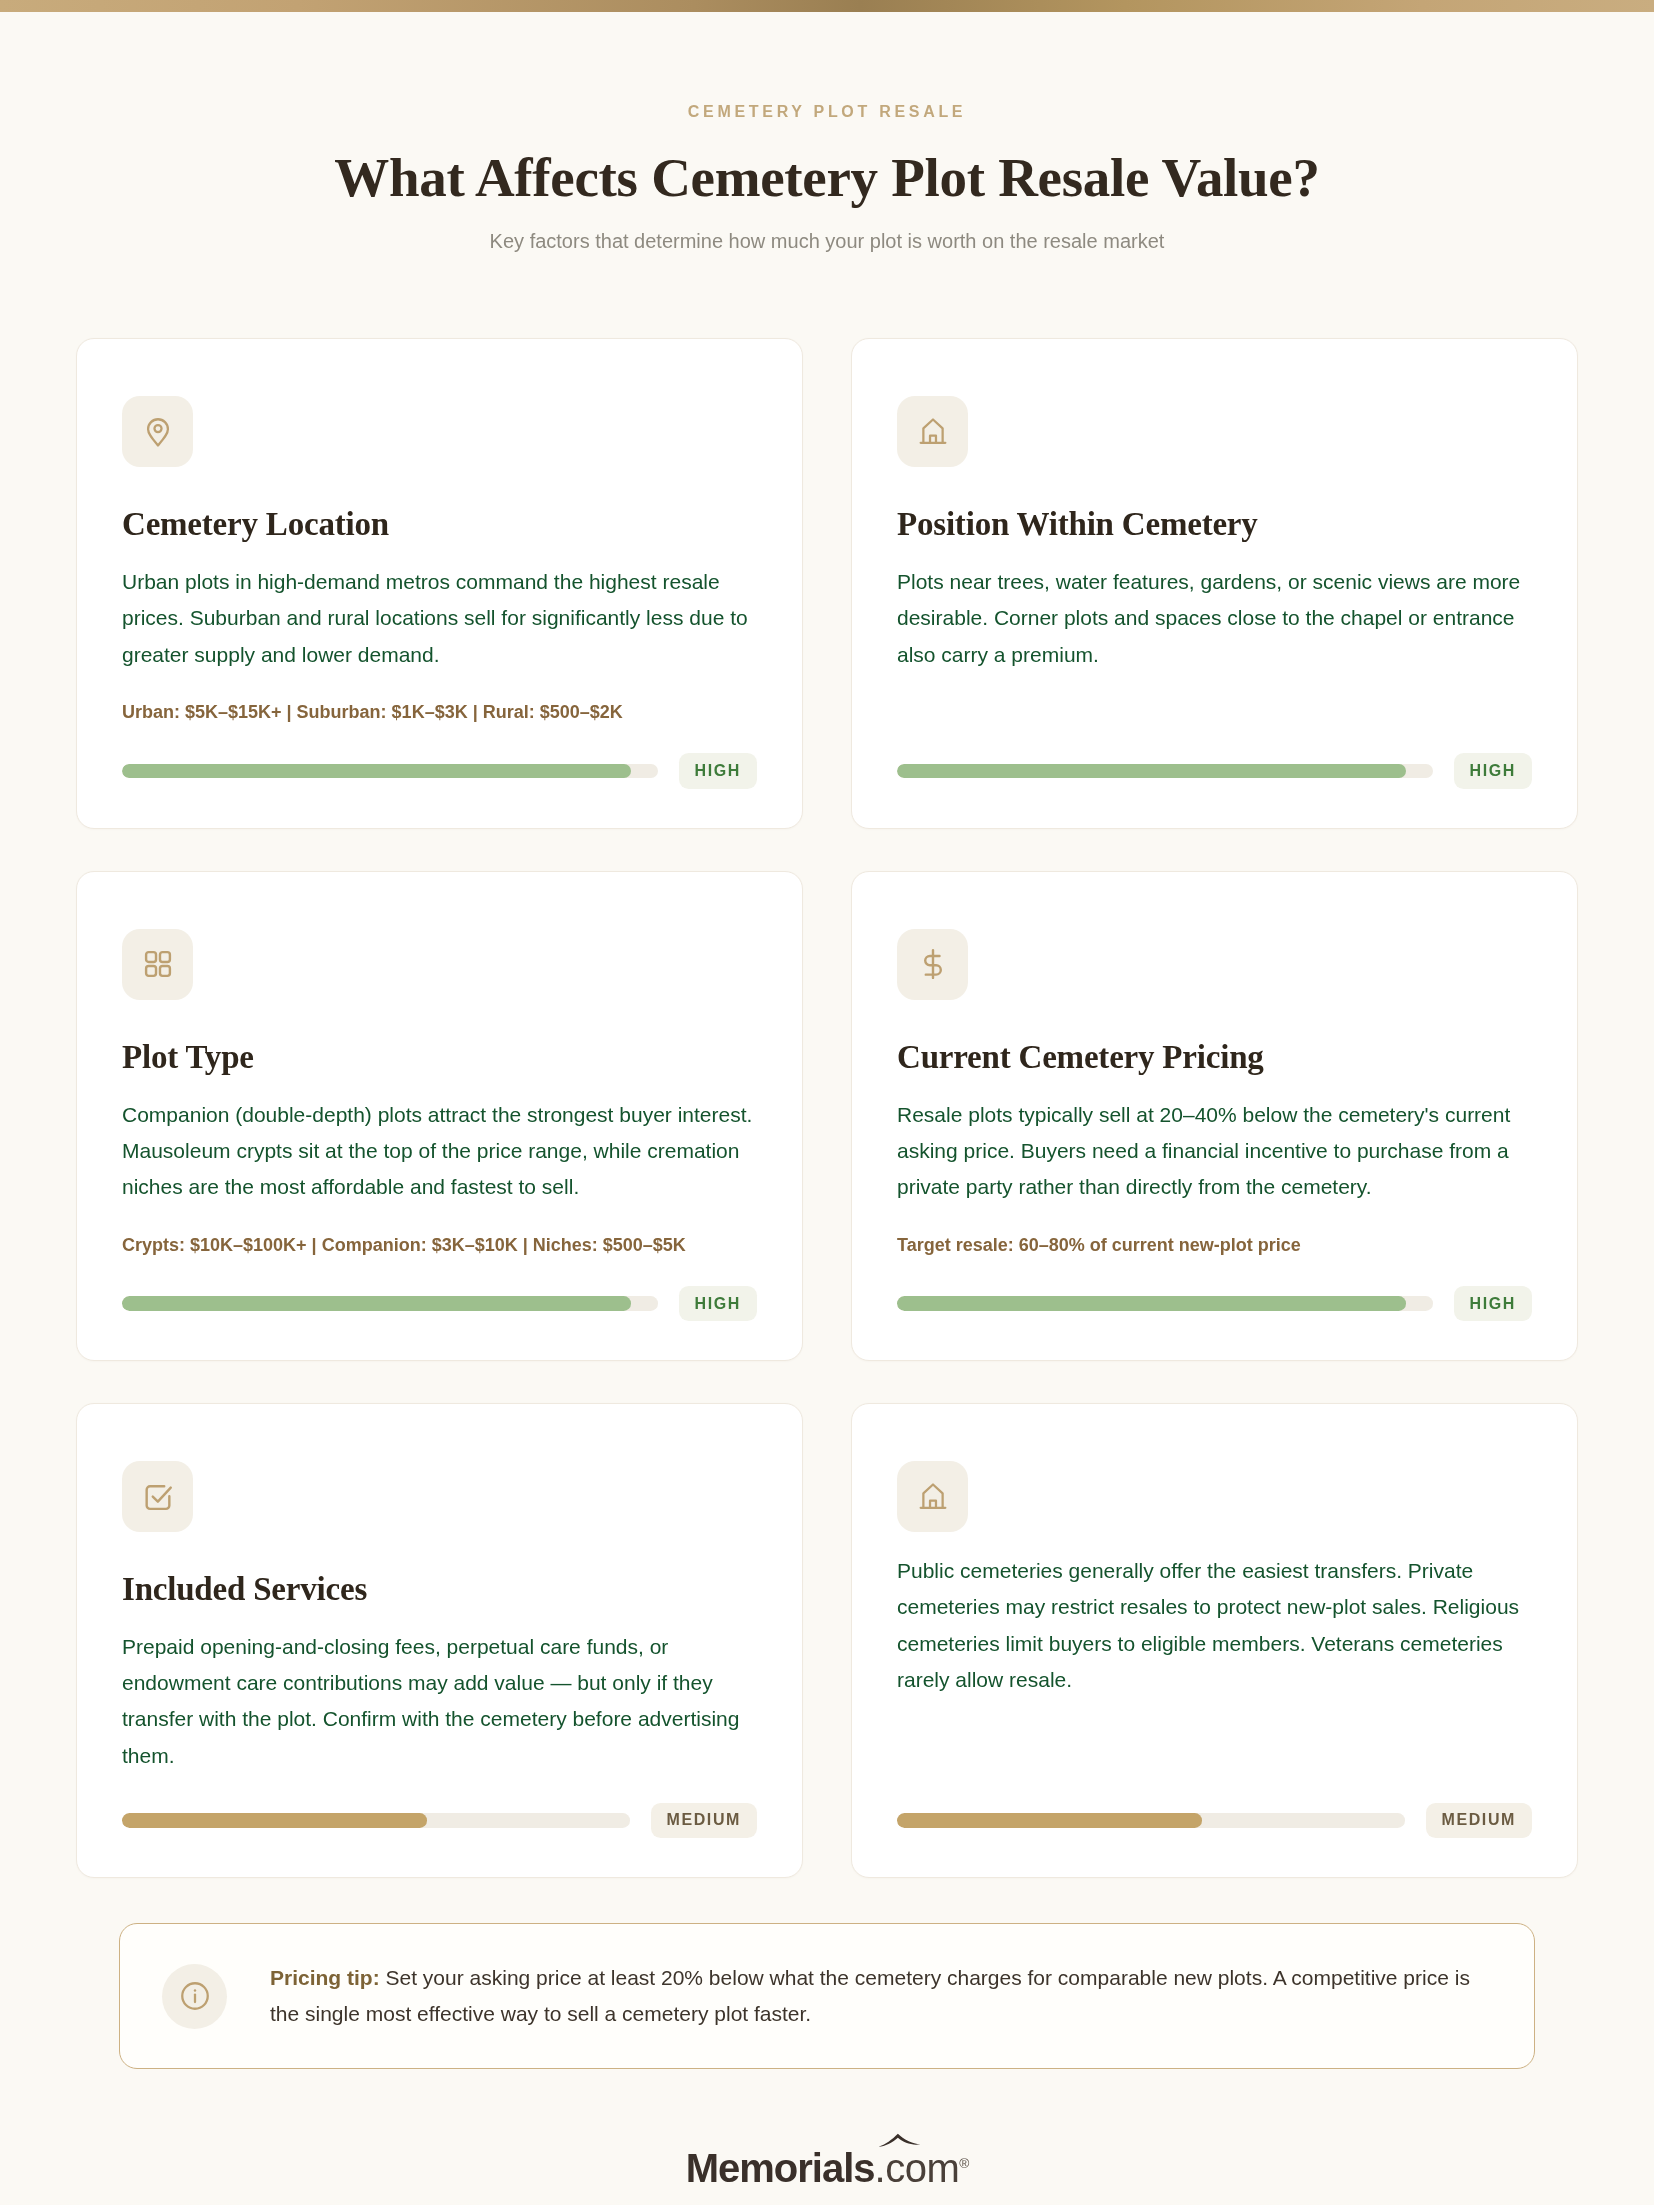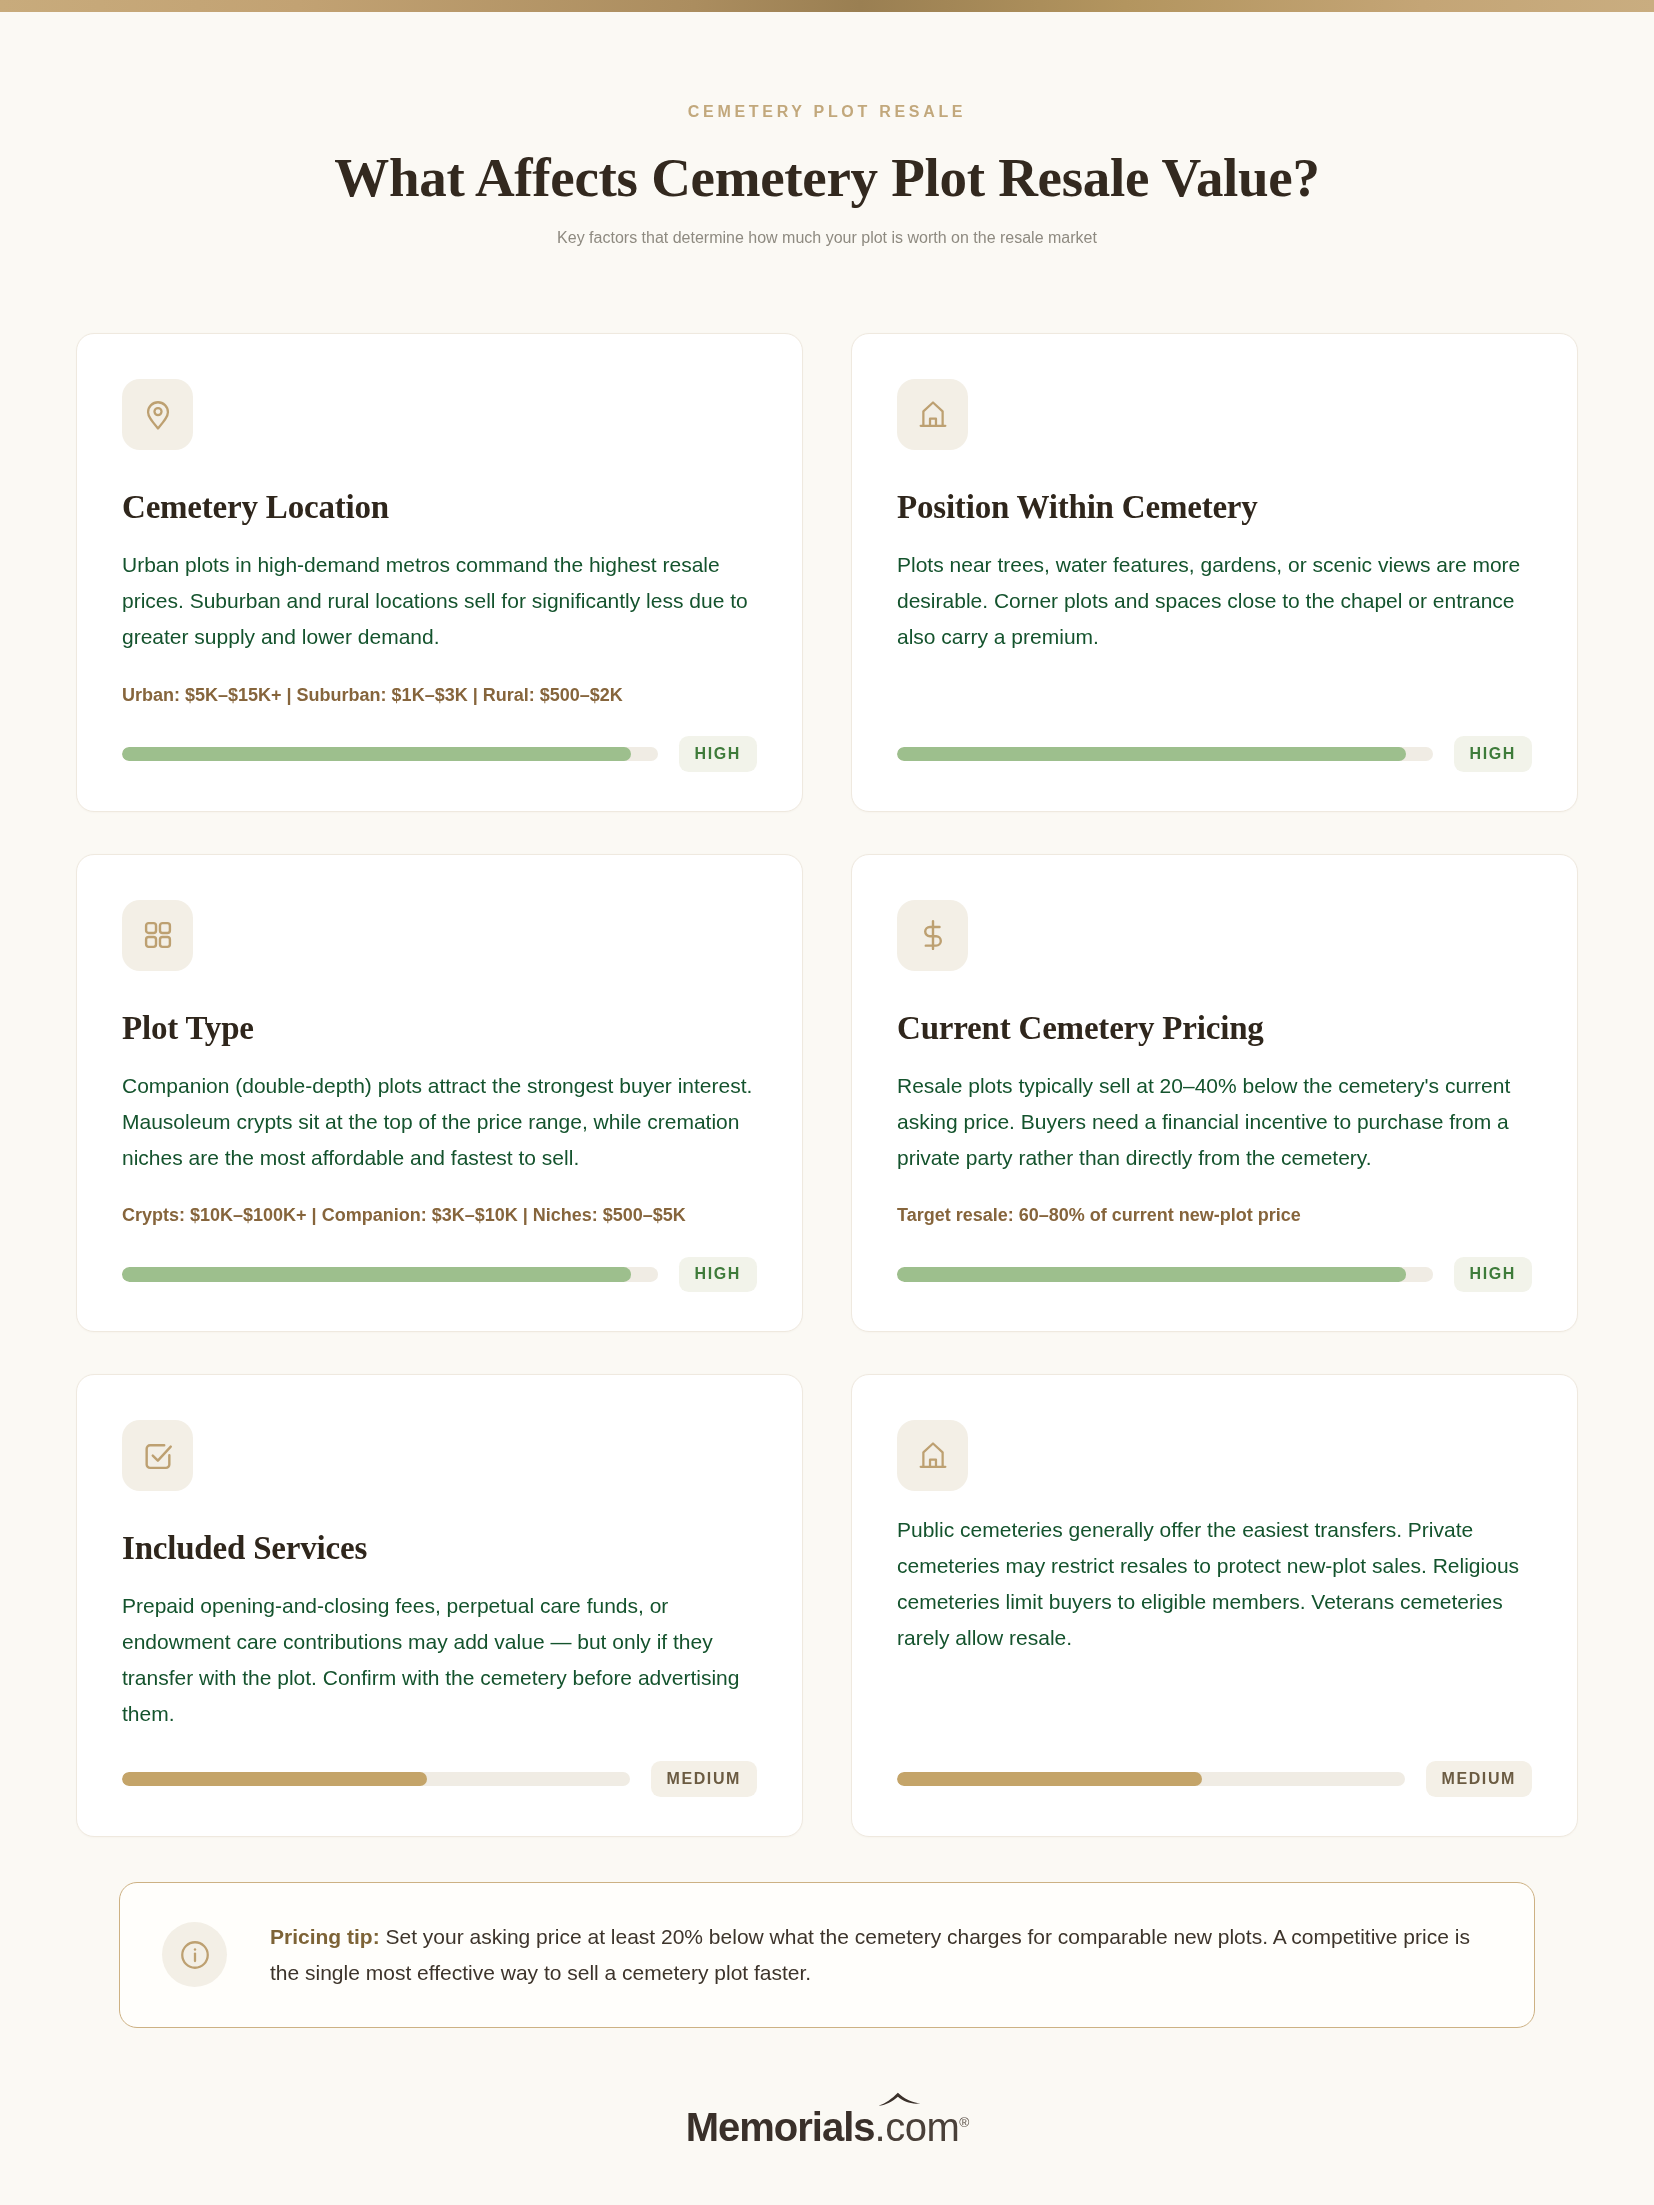--- a/index.html
+++ b/index.html
@@ -52,21 +52,21 @@
     margin-top: 28px;
     font-family: "Liberation Serif", "DejaVu Serif", serif;
     font-size: 55px;
     font-weight: 700;
     color: #33291f;
     letter-spacing: -0.3px;
     line-height: 1.08;
   }
   .subhead {
     margin-top: 21px;
-    font-size: 16px;
+    font-size: 20px;
     color: #8d8madjust;
     color: #8e8a80;
     line-height: 1.3;
     font-weight: 400;
   }
 
   
   .grid {
     width: 1502px;
     margin: 0 auto;
@@ -74,21 +74,21 @@
     display: grid;
     grid-template-columns: 727px 727px;
     column-gap: 48px;
     row-gap: 42px;
   }
 
   .card {
     background: #ffffff;
     border: 1.2px solid #efe9df;
     border-radius: 18px;
-    padding: 45px 45px 39px 45px;
+    padding: 57px 45px 39px 45px;
     display: flex;
     flex-direction: column;
     box-shadow: 0 0.8px 1.6px rgba(120,100,70,0.03);
   }
 
   .icon-box {
     width: 71px;
     height: 71px;
     border-radius: 18px;
     background: #f3efe6;

